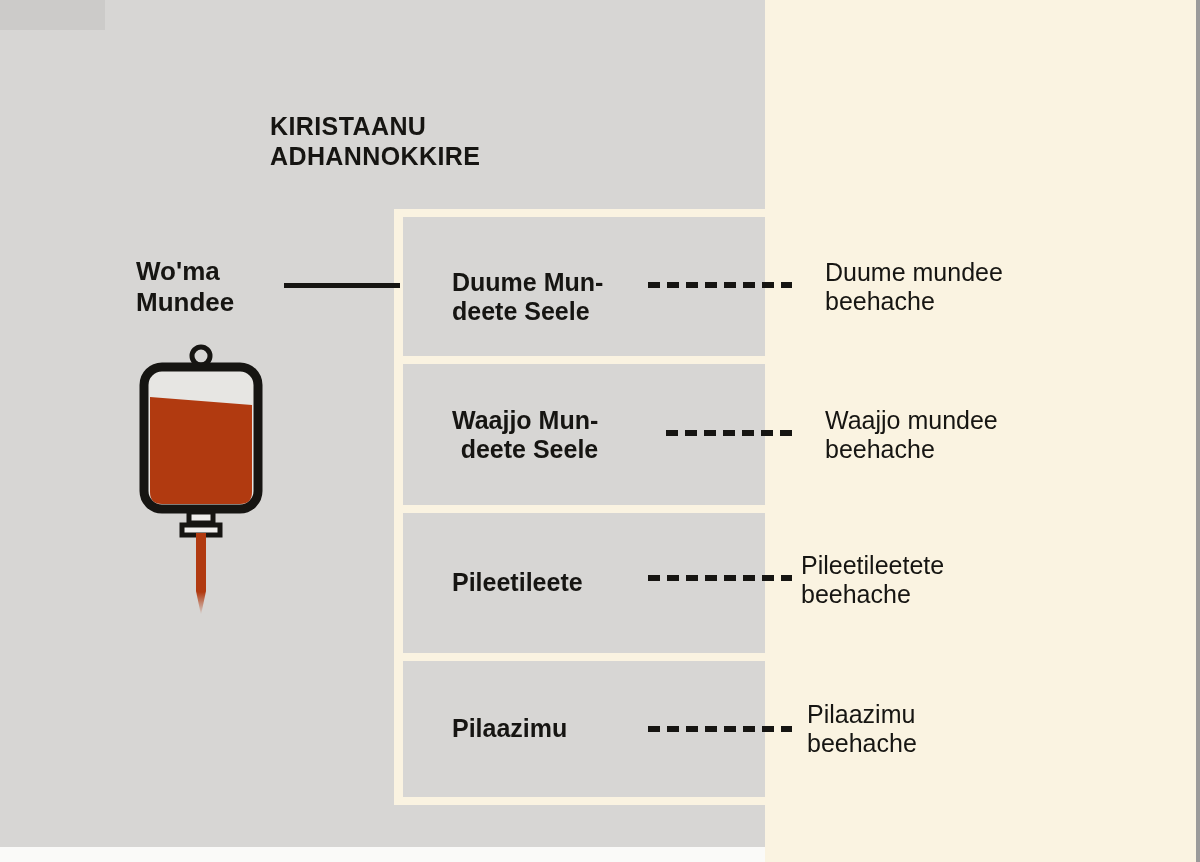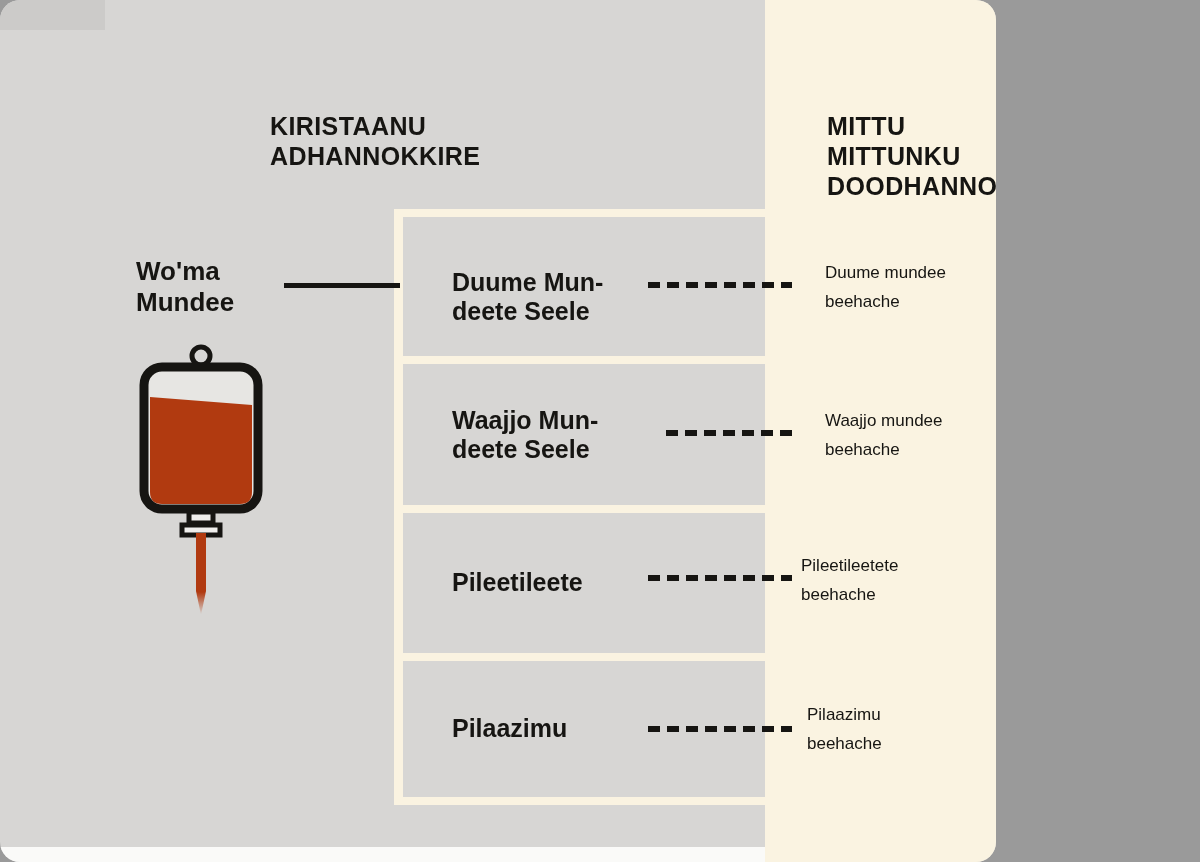--- a/index.html
+++ b/index.html
@@ -1,25 +1,24 @@
 <!DOCTYPE html>
 <html><head>
 <meta charset="utf-8">
 <style>
   * { margin: 0; padding: 0; box-sizing: border-box; }
   html, body { background: #9a9a9a; }
   body { font-family: "Liberation Sans", sans-serif; color: #161512; }
 
   .canvas {
     position: relative;
-    width: 996px;
+    width: 1196px;
     height: 862px;
     background: #d7d6d4;
     overflow: hidden;
-    border-radius: 20px;
   }
   .abs { position: absolute; }
   .prewrap { white-space: pre-line; }
 
   .right-panel {
     left: 765px; top: 0; width: 435px; height: 862px;
     background: #faf3e1;
   }
   .corner-artifact {
     left: 0; top: 0; width: 105px; height: 30px;
@@ -67,33 +66,33 @@
 
   .bag-svg { left: 137px; top: 341px; }
 
   .row-label {
     font-weight: 700;
     font-size: 25px;
     line-height: 29px;
   }
   .row-desc {
     font-weight: 400;
-    font-size: 17px;
+    font-size: 25px;
     line-height: 29px;
   }
   .dashes {
     height: 6px;
     background: repeating-linear-gradient(90deg, #161512 0 12px, transparent 12px 19px);
   }
 
   .lbl1 { left: 452px; top: 268px; }
   .dsh1 { left: 648px; top: 282px; width: 144px; }
   .dsc1 { left: 825px; top: 258px; }
 
-  .lbl2 { left: 452px; top: 406px; }
+  .lbl2 { left: 452px; top: 406px; text-align: right; }
   .dsh2 { left: 666px; top: 430px; width: 126px; }
   .dsc2 { left: 825px; top: 406px; }
 
   .lbl3 { left: 452px; top: 568px; }
   .dsh3 { left: 648px; top: 575px; width: 144px; }
   .dsc3 { left: 801px; top: 551px; }
 
   .lbl4 { left: 452px; top: 714px; }
   .dsh4 { left: 648px; top: 726px; width: 144px; }
   .dsc4 { left: 807px; top: 700px; }
@@ -109,22 +108,20 @@
 
   <div class="abs vline"></div>
   <div class="abs hline h0"></div>
   <div class="abs hline h1"></div>
   <div class="abs hline h2"></div>
   <div class="abs hline h3"></div>
   <div class="abs hline h4"></div>
 
   <div class="abs header header-left prewrap">KIRISTAANU
 ADHANNOKKIRE</div>
-  <div class="abs header header-right prewrap">MITTU MITTUNKU
-DOODHANNORE</div>
 
   <div class="abs whole-blood-label prewrap">Wo'ma
 Mundee</div>
   <div class="abs connector-line"></div>
 
   <svg class="abs bag-svg" width="128" height="290" viewBox="0 0 128 290" aria-hidden="true">
     <defs>
       <linearGradient id="tubeFade" x1="0" y1="0" x2="0" y2="1">
         <stop offset="0" stop-color="#b13a10"></stop>
         <stop offset="0.72" stop-color="#b13a10"></stop>

